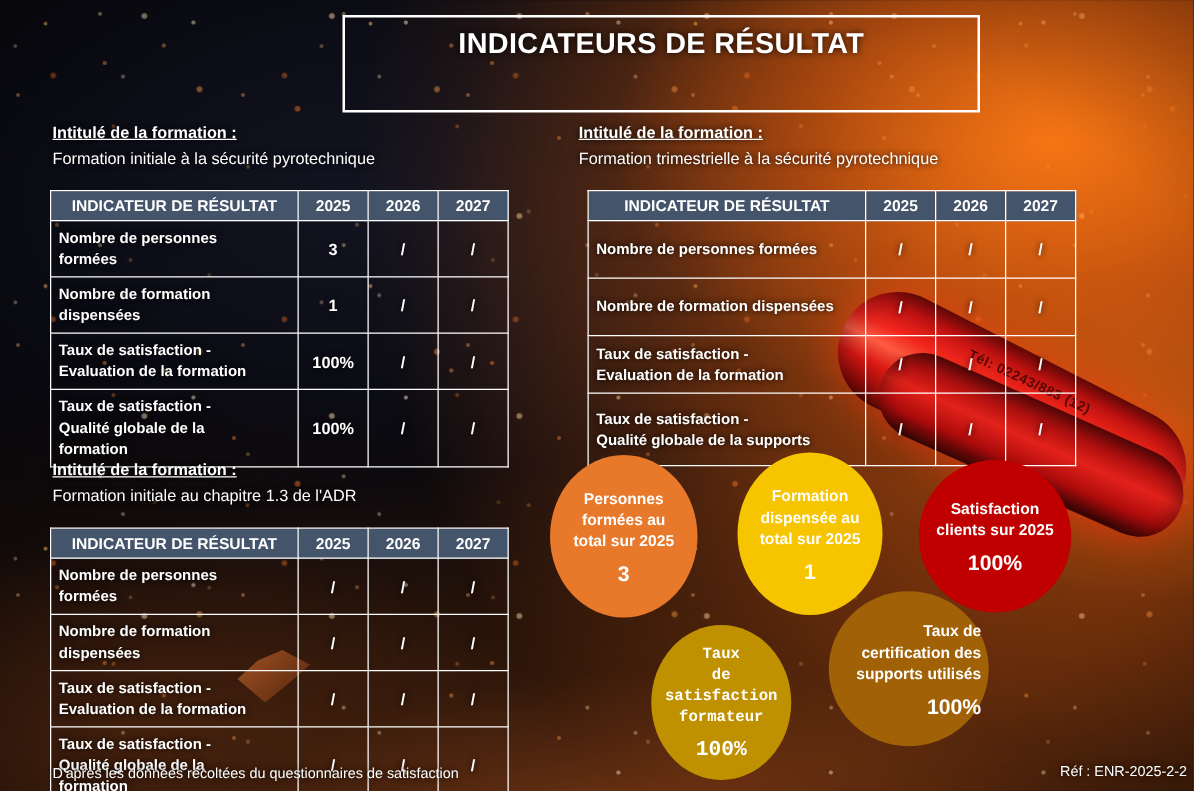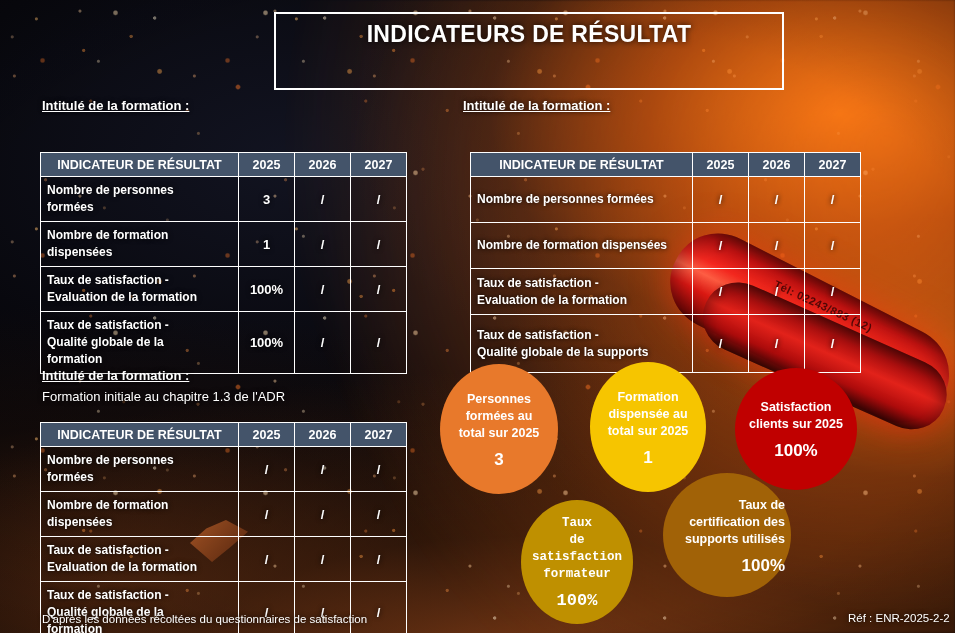--- a/index.html
+++ b/index.html
@@ -231,20 +231,21 @@
   <div class="bg-layer vignette"></div>
 
   <div class="content">
 
     <div class="title-box">
       <div class="title-main">INDICATEURS DE RÉSULTAT</div>
     </div>
 
     <div class="form-head" style="left:42px; top:98px;">
       <span class="lbl">Intitulé de la formation :</span>
+      <span class="val">Formation initiale à la sécurité pyrotechnique</span>
     </div>
 
     <table class="kpi" style="left:40px; top:152px; width:366px;">
       <colgroup>
           <col style="width:198px">
           <col style="width:56px">
           <col style="width:56px">
           <col style="width:56px">
         </colgroup>
       <thead>
@@ -291,20 +292,21 @@
           </td>
           <td class="val">100%</td>
           <td class="val">/</td>
           <td class="val">/</td>
         </tr>
       </tbody>
     </table>
 
     <div class="form-head" style="left:463px; top:98px;">
       <span class="lbl">Intitulé de la formation :</span>
+      <span class="val">Formation trimestrielle à la sécurité pyrotechnique</span>
     </div>
 
     <table class="kpi" style="left:470px; top:152px; width:390px;">
       <colgroup>
           <col style="width:222px">
           <col style="width:56px">
           <col style="width:56px">
           <col style="width:56px">
         </colgroup>
       <thead>

